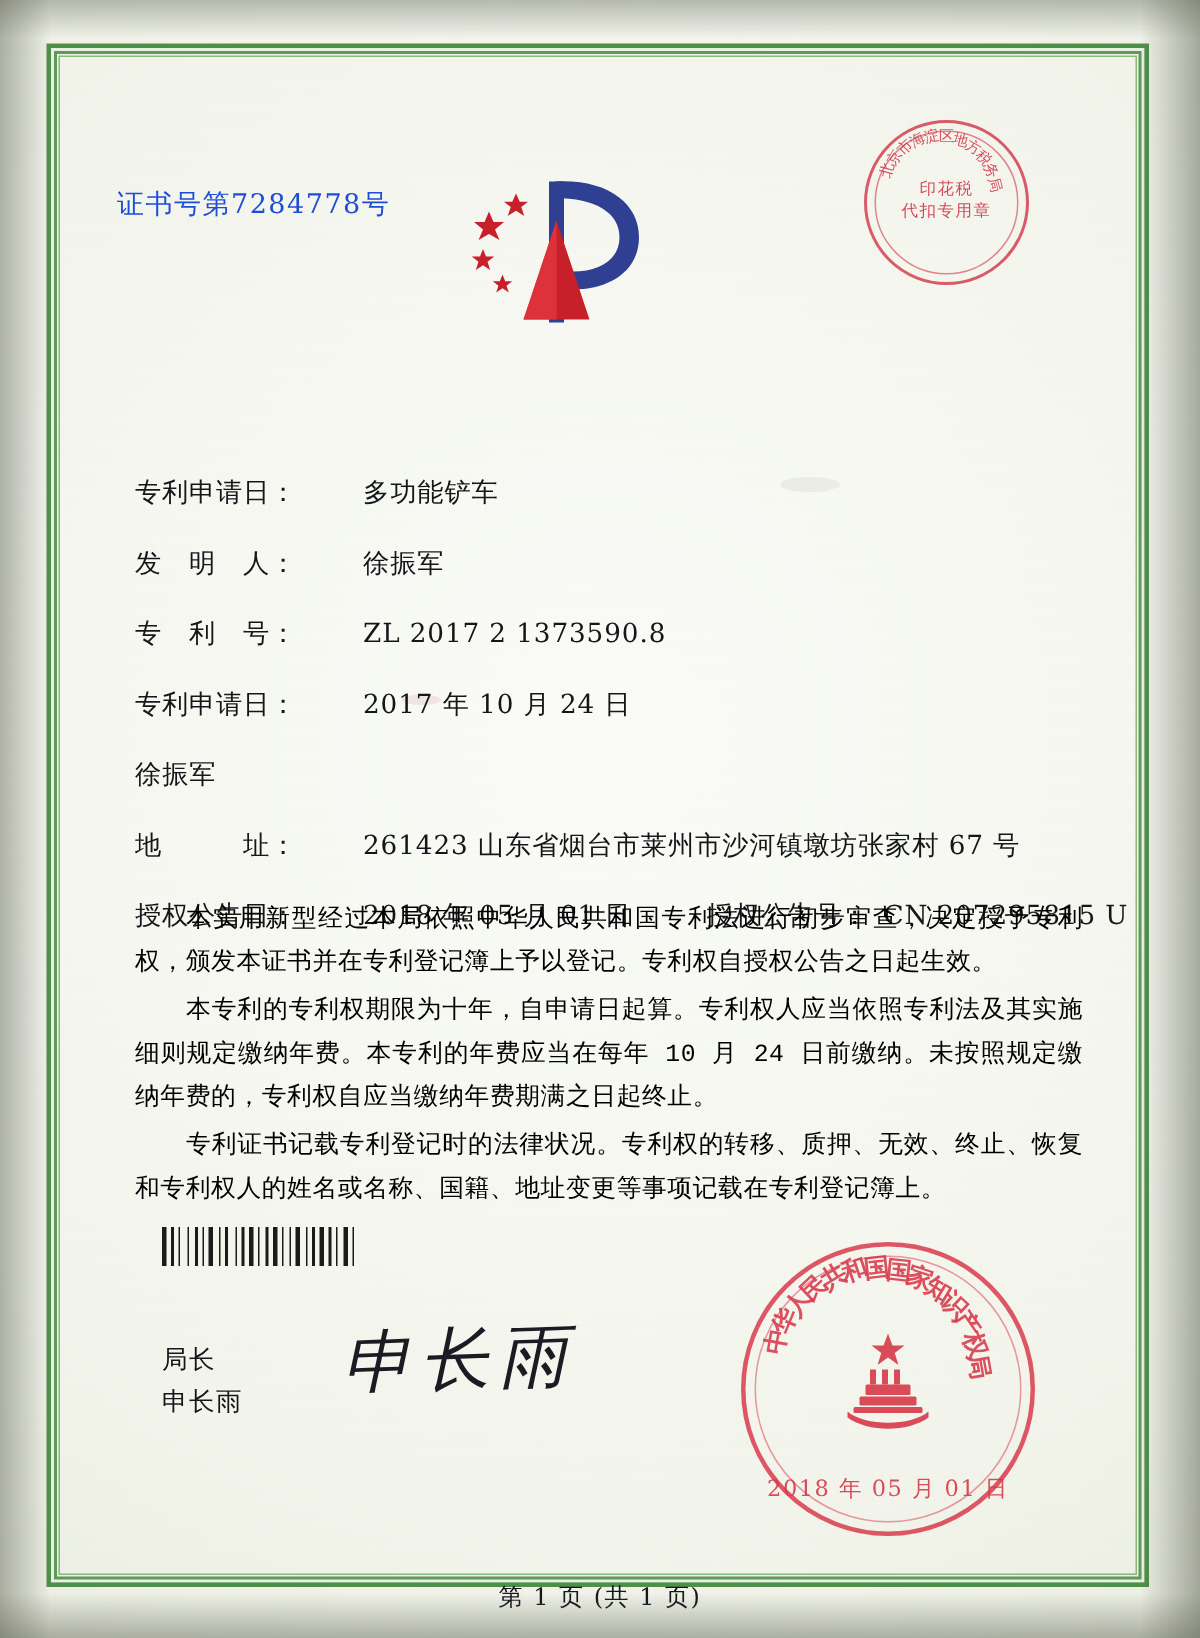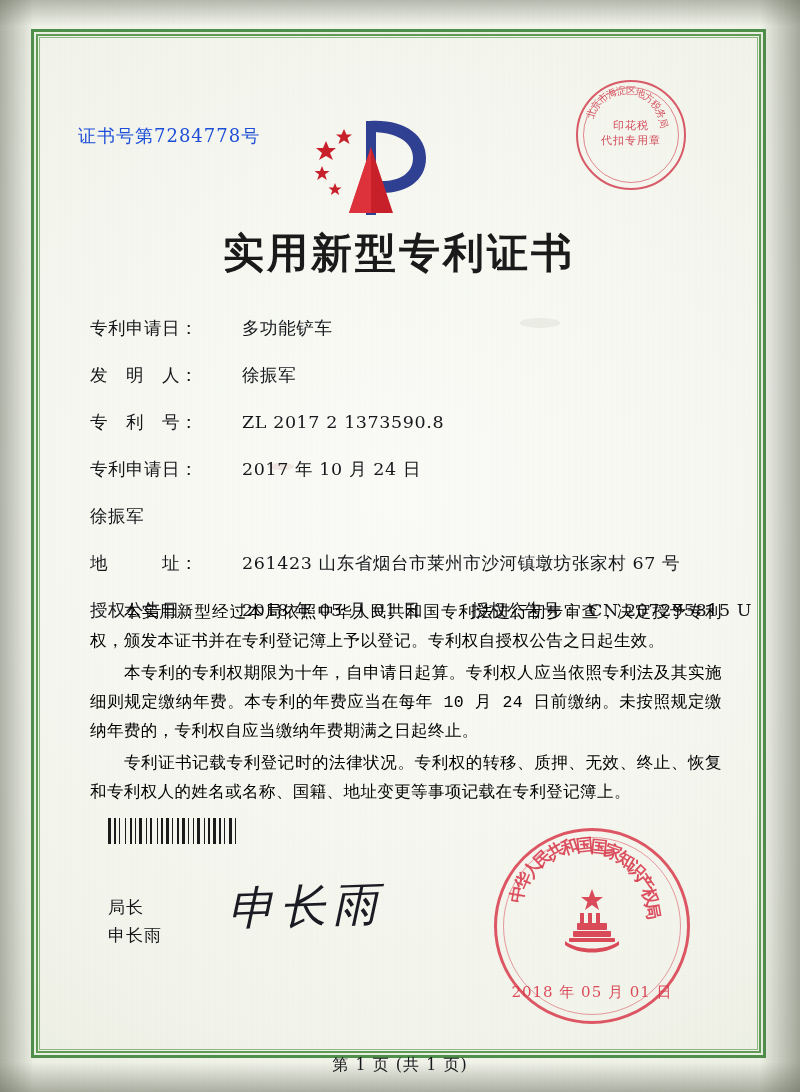--- a/index.html
+++ b/index.html
@@ -363,21 +363,20 @@
           <span class="arc-char" style="transform: translate(-50%, -50%) translate(-11.388px, -42.5007px) rotate(345deg);">淀</span>
           <span class="arc-char" style="transform: translate(-50%, -50%) translate(-8.08267e-15px, -44px) rotate(360deg);">区</span>
           <span class="arc-char" style="transform: translate(-50%, -50%) translate(11.388px, -42.5007px) rotate(375deg);">地</span>
           <span class="arc-char" style="transform: translate(-50%, -50%) translate(22px, -38.1051px) rotate(390deg);">方</span>
           <span class="arc-char" style="transform: translate(-50%, -50%) translate(31.1127px, -31.1127px) rotate(405deg);">税</span>
           <span class="arc-char" style="transform: translate(-50%, -50%) translate(38.1051px, -22px) rotate(420deg);">务</span>
           <span class="arc-char" style="transform: translate(-50%, -50%) translate(42.5007px, -11.388px) rotate(435deg);">局</span>
         </div>
     </div>
 
-    <div class="title">实用新型专利证书</div>
 
     <div class="fields" id="fields">
         <div class="field-row">
           <span class="field-label">专利申请日：</span>
           <span class="field-value">多功能铲车</span>
         </div>
         <div class="field-row">
           <span class="field-label">发　明　人：</span>
           <span class="field-value">徐振军</span>
         </div>

